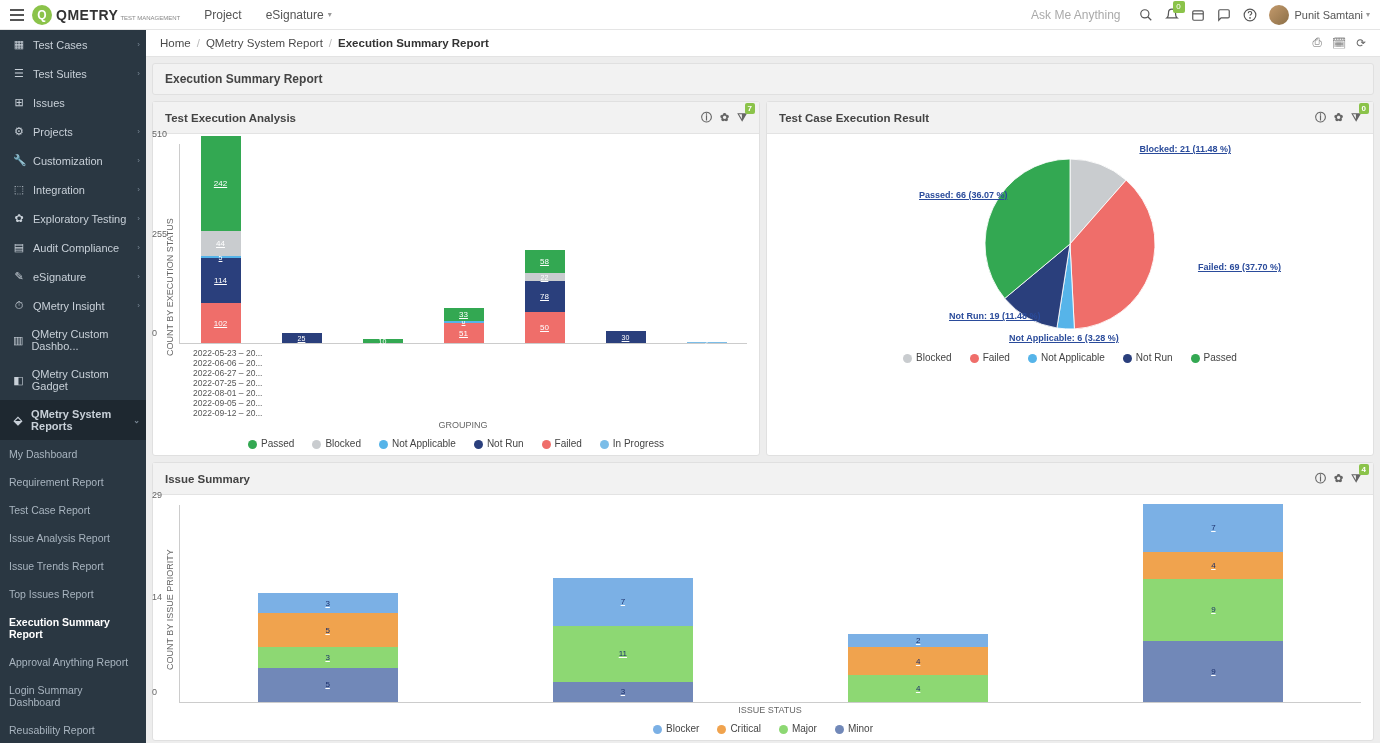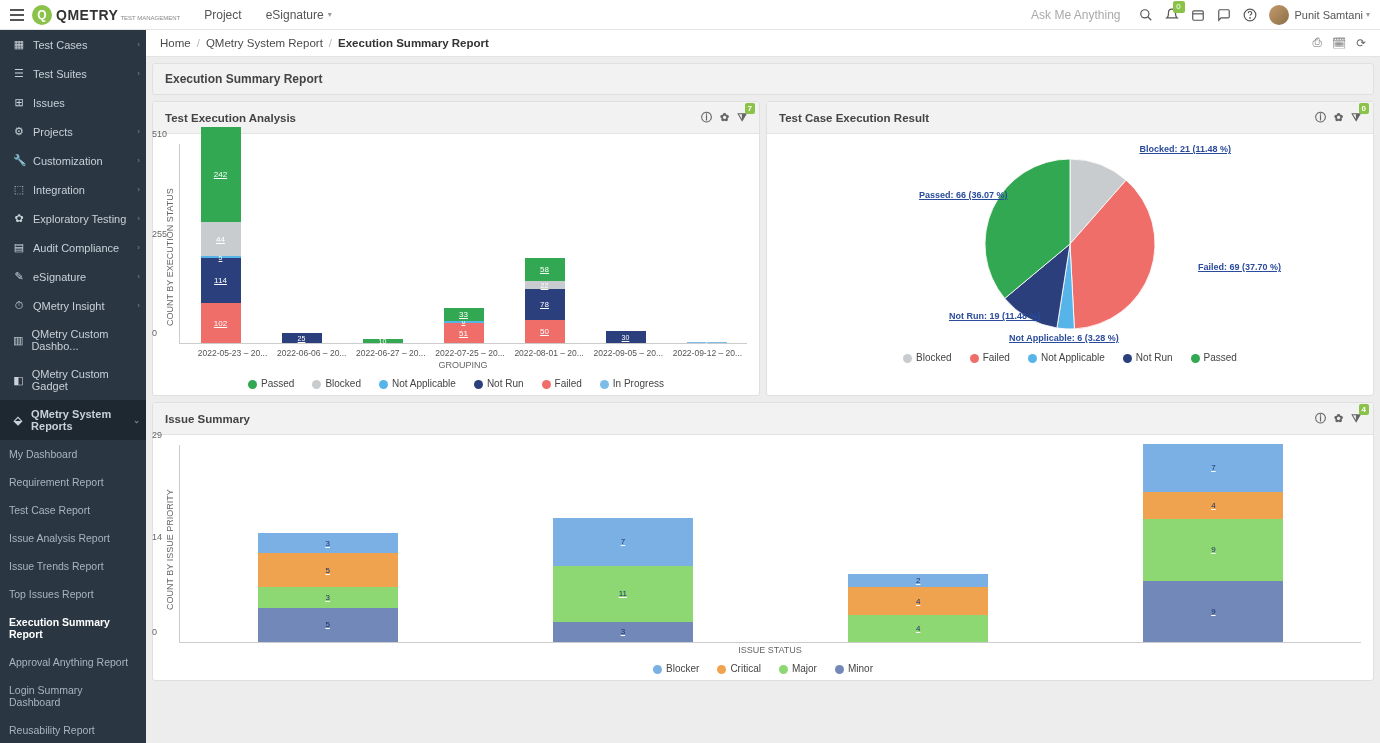--- a/index.html
+++ b/index.html
@@ -42,21 +42,21 @@
 .card-body{padding:10px 12px 6px 12px;position:relative;}
 
 .bar1-wrap{display:flex;}
 .y-axis-label{writing-mode:vertical-rl;transform:rotate(180deg);font-size:9px;color:#666;text-align:center;margin-right:4px;}
 .bar1-plot{flex:1;position:relative;height:200px;border-left:1px solid #ccc;border-bottom:1px solid #ccc;}
 .bar1-ytick{position:absolute;left:-28px;font-size:9px;color:#666;transform:translateY(-50%);}
 .bar1-cols{display:flex;height:100%;align-items:flex-end;justify-content:space-around;}
 .bar1-col{width:40px;display:flex;flex-direction:column-reverse;align-items:center;position:relative;}
 .seg{width:100%;font-size:8px;color:#fff;display:flex;align-items:center;justify-content:center;text-decoration:underline;position:relative;}
 .seg.tiny{font-size:7px;}
-.cat-labels{display:flex;justify-content:space-around;font-size:8.5px;color:#555;margin-top:4px;margin-left:14px;}
+.cat-labels{display:flex;justify-content:space-around;font-size:8.5px;color:#555;margin-top:4px;margin-left:14px;flex-direction:column;}
 .x-axis-title{text-align:center;font-size:9px;color:#666;margin-top:2px;}
 .legend{display:flex;justify-content:center;gap:18px;font-size:10px;color:#444;margin-top:8px;flex-wrap:wrap;}
 .lg-dot{width:9px;height:9px;border-radius:50%;display:inline-block;margin-right:4px;vertical-align:middle;}
 
 .pie-wrap{display:flex;align-items:center;justify-content:center;height:200px;position:relative;}
 .pie-label{position:absolute;font-size:9px;color:#2a4b9b;text-decoration:underline;font-weight:600;line-height:1.2;}
 
 .bar2-plot{height:198px;border-left:1px solid #ccc;border-bottom:1px solid #ccc;position:relative;}
 .bar2-cols{display:flex;height:100%;align-items:flex-end;justify-content:space-around;}
 .bar2-col{width:140px;display:flex;flex-direction:column-reverse;}
@@ -229,36 +229,36 @@
         <div class="card-body">
           <div class="bar1-wrap">
             <div class="y-axis-label">COUNT BY EXECUTION STATUS</div>
             <div style="flex:1;">
               <div class="bar1-plot" id="bar1-plot">
                 <div class="bar1-cols" id="bar1-cols">
                     <div class="bar1-col">
                       <div class="seg" style="background: rgb(239, 110, 106); height: 40px;">102</div>
                       <div class="seg" style="background: rgb(42, 63, 124); height: 44.7059px;">114</div>
                       <div class="seg tiny" style="background: rgb(86, 180, 233); height: 1.96078px;">5</div>
-                      <div class="seg" style="background: rgb(201, 204, 207); height: 34px;">44</div>
+                      <div class="seg" style="background: rgb(201, 204, 207); height: 25px;">44</div>
                       <div class="seg" style="background: rgb(51, 168, 82); height: 94.902px;">242</div>
                     </div>
                     <div class="bar1-col">
                       <div class="seg tiny" style="background: rgb(42, 63, 124); height: 9.80392px;">25</div>
                     </div>
                     <div class="bar1-col">
                       <div class="seg tiny" style="background: rgb(51, 168, 82); height: 3.92157px;">10</div>
                     </div>
                     <div class="bar1-col">
                       <div class="seg" style="background: rgb(239, 110, 106); height: 20px;">51</div>
                       <div class="seg tiny" style="background: rgb(86, 180, 233); height: 2.35294px;">6</div>
                       <div class="seg" style="background: rgb(51, 168, 82); height: 12.9412px;">33</div>
                     </div>
                     <div class="bar1-col">
-                      <div class="seg" style="background: rgb(239, 110, 106); height: 23px; text-decoration: underline;">50</div>
+                      <div class="seg" style="background: rgb(239, 110, 106); height: 31px; text-decoration: underline;">50</div>
                       <div class="seg" style="background: rgb(42, 63, 124); height: 30.5882px;">78</div>
                       <div class="seg tiny" style="background: rgb(201, 204, 207); height: 8.62745px;">22</div>
                       <div class="seg" style="background: rgb(51, 168, 82); height: 22.7451px;">58</div>
                     </div>
                     <div class="bar1-col">
                       <div class="seg tiny" style="background: rgb(42, 63, 124); height: 11.7647px;">30</div>
                     </div>
                     <div class="bar1-col">
                       <div class="seg tiny" style="background: rgb(123, 189, 232); height: 0.784314px;">2</div>
                     </div>

